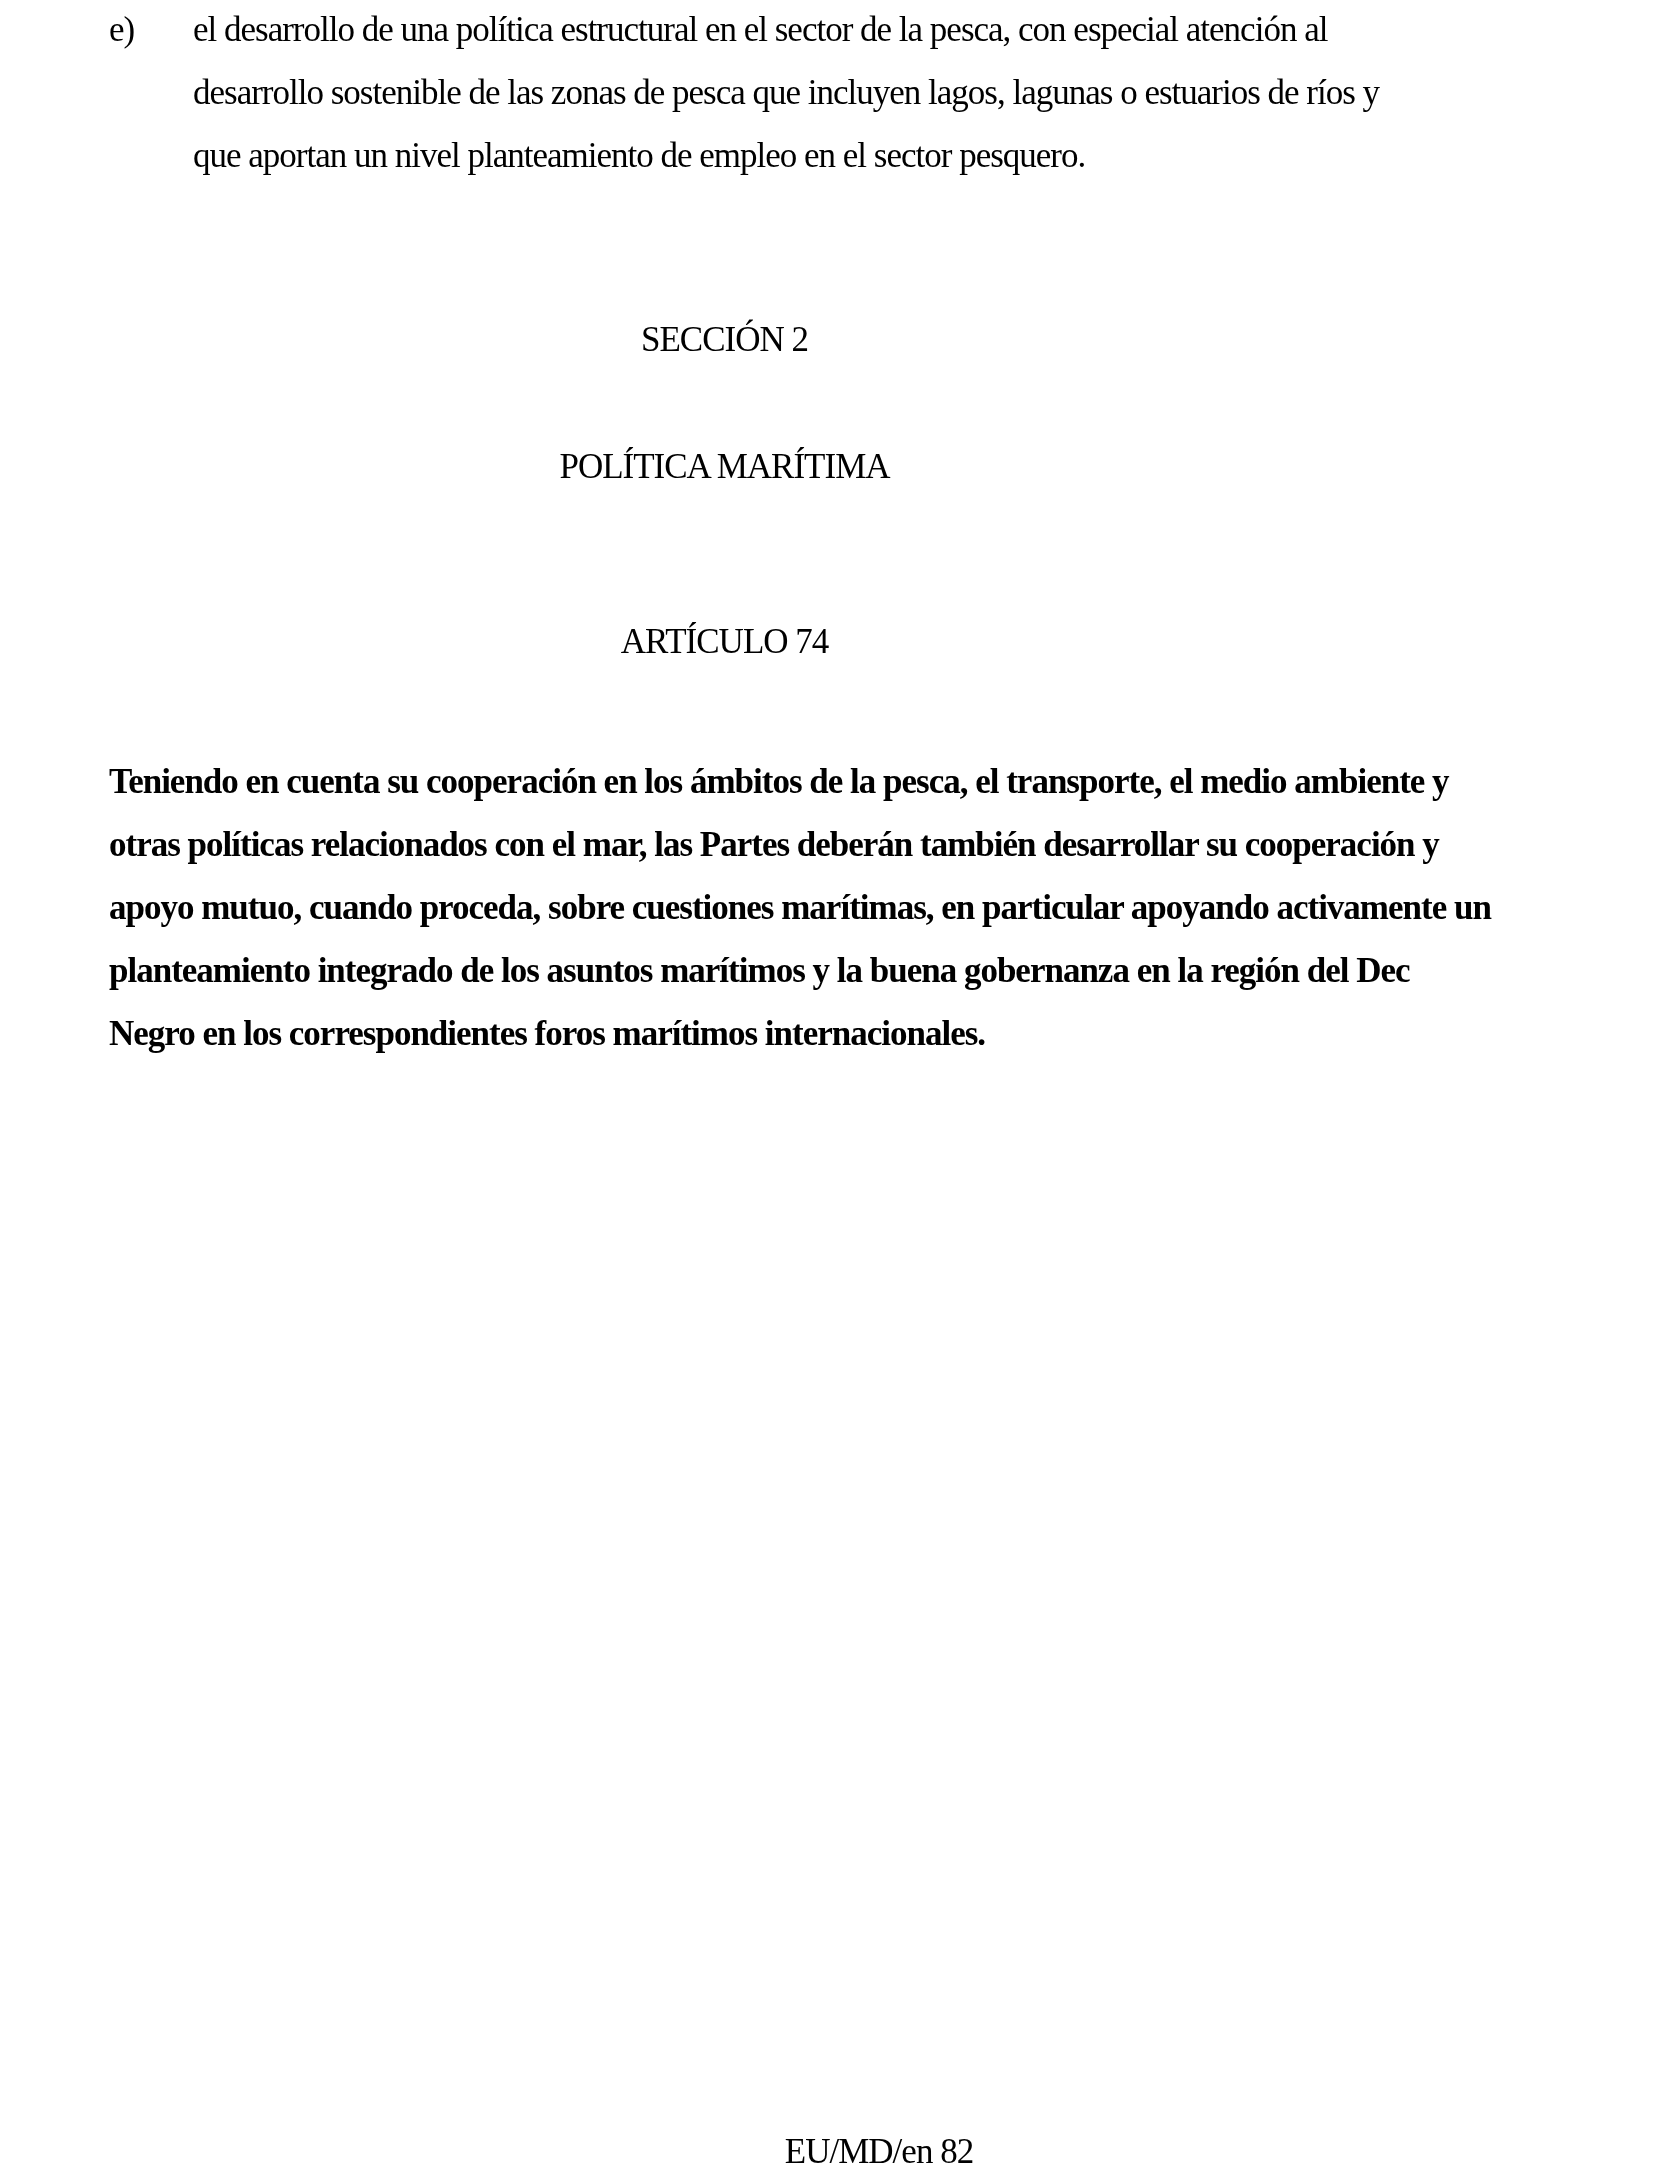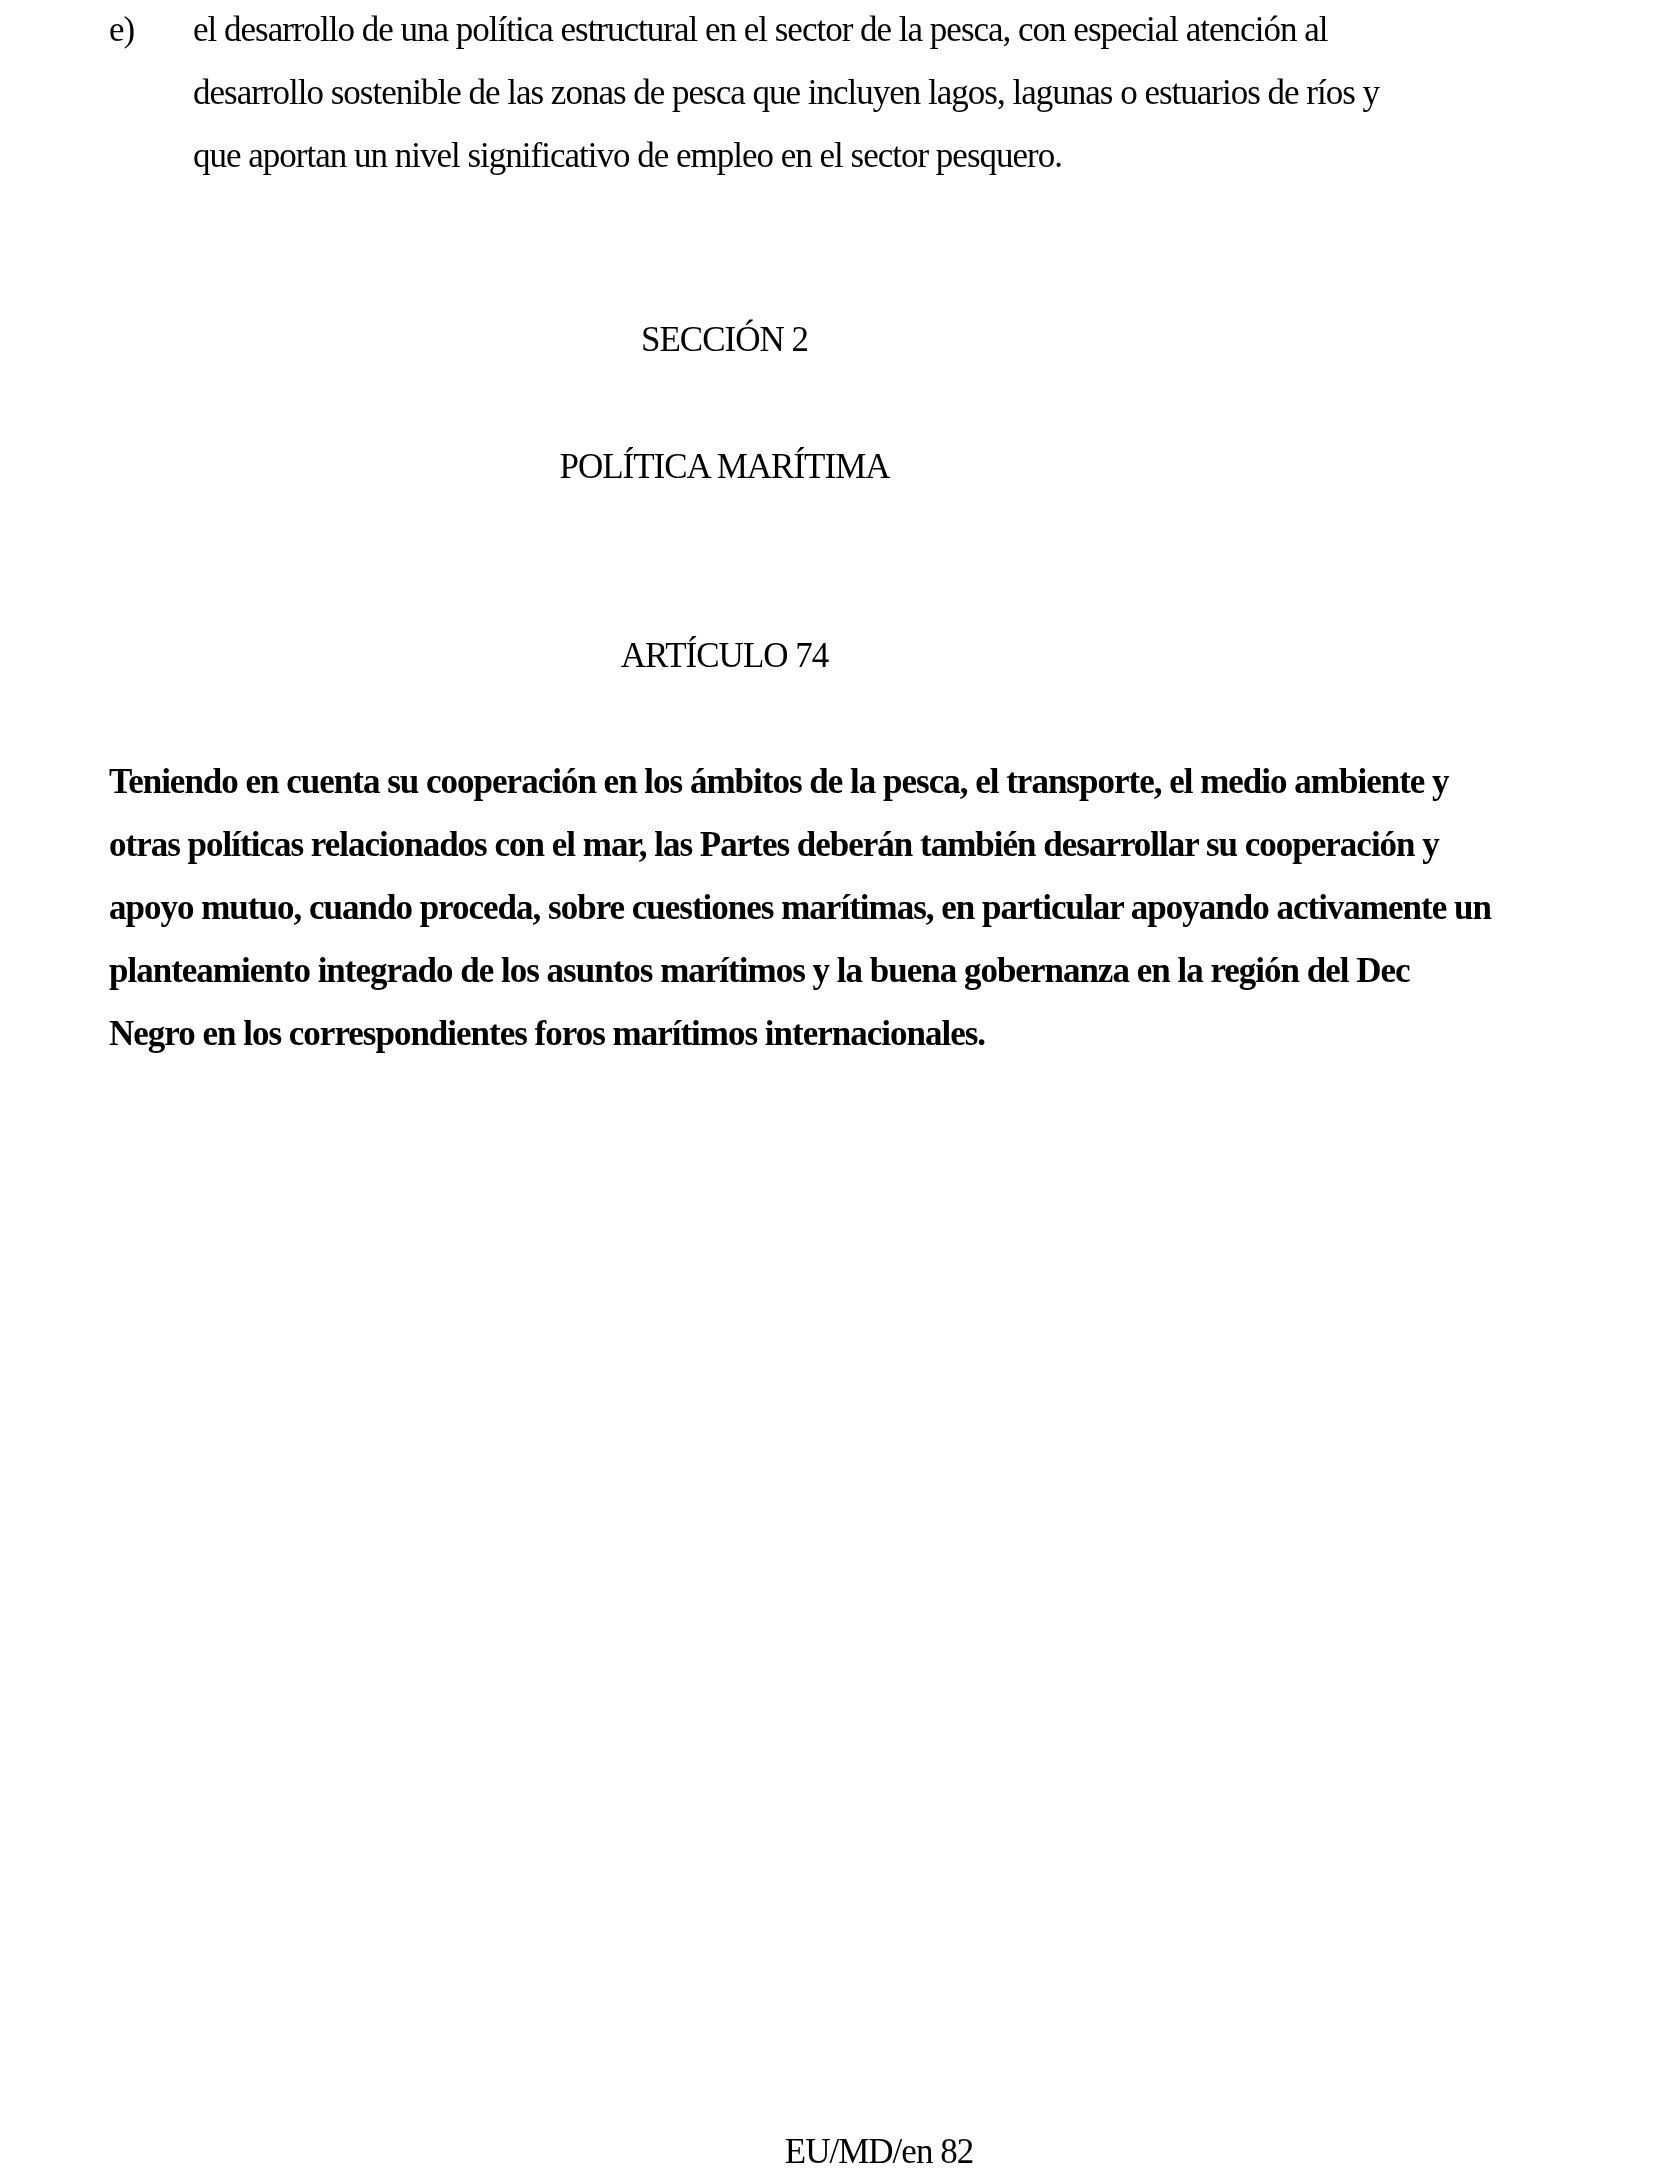--- a/index.html
+++ b/index.html
@@ -35,21 +35,21 @@
   }
 
   
   .heading {
     left: 0;
     width: 1449px;
     text-align: center;
   }
   .heading-section       { top: 308px; }
   .heading-section-title { top: 435px; }
-  .heading-article       { top: 624px; }
+  .heading-article       { top: 610px; }
 
   
   .article-paragraph {
     left: 109px;
     top: 750px;
     font-weight: bold;
   }
 
   
   .page-footer {
@@ -63,21 +63,21 @@
 </head>
 <body>
 
 <div class="page">
 
   <div class="abs item-e-marker line">e)</div>
 
   <div class="abs item-e-lines">
     <div class="line">el desarrollo de una política estructural en el sector de la pesca, con especial atención al</div>
     <div class="line">desarrollo sostenible de las zonas de pesca que incluyen lagos, lagunas o estuarios de ríos y</div>
-    <div class="line">que aportan un nivel significativo de empleo en el sector pesquero.</div>
+    <div class="line">que aportan un nivel planteamiento de empleo en el sector pesquero.</div>
   </div>
 
   <div class="abs heading heading-section line">SECCIÓN 2</div>
 
   <div class="abs heading heading-section-title line">POLÍTICA MARÍTIMA</div>
 
   <div class="abs heading heading-article line">ARTÍCULO 74</div>
 
   <div class="abs article-paragraph">
     <div class="line">Teniendo en cuenta su cooperación en los ámbitos de la pesca, el transporte, el medio ambiente y</div>

